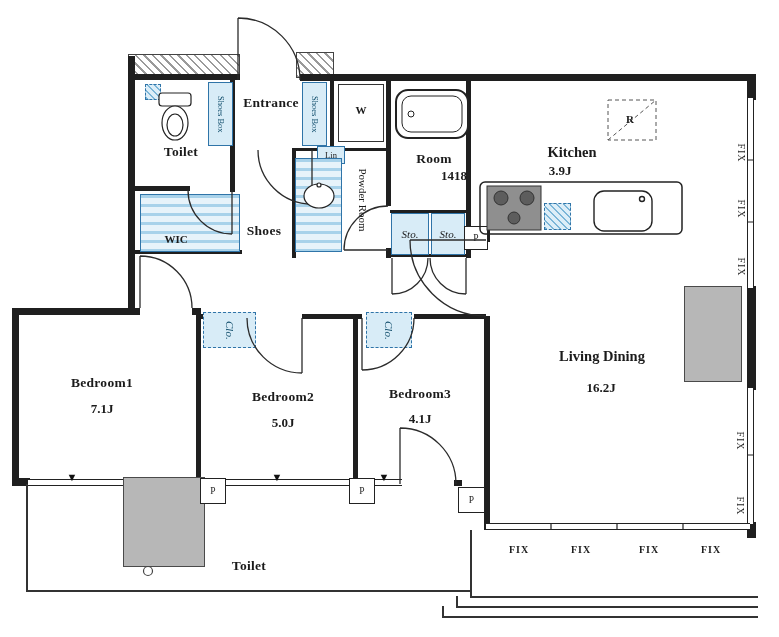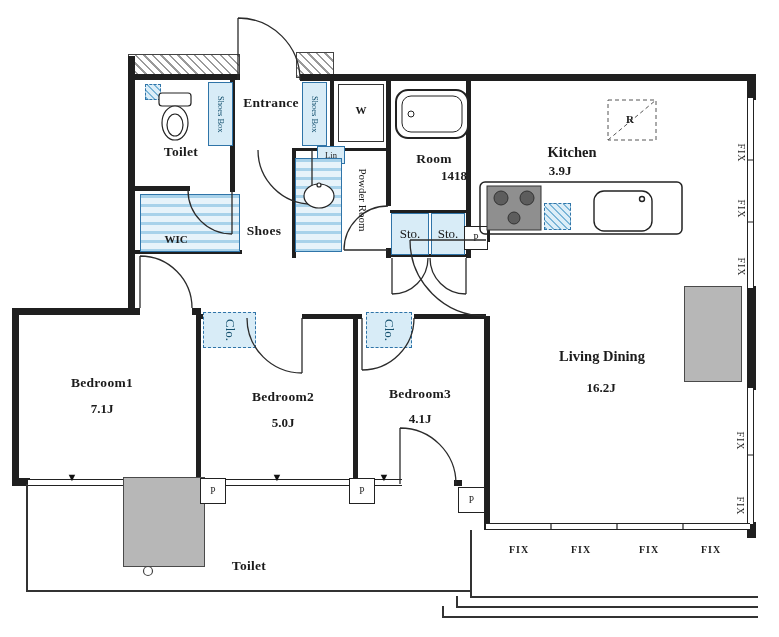--- a/index.html
+++ b/index.html
@@ -21,21 +21,21 @@
   .vwin{position:absolute;box-sizing:border-box;width:7px;background:#fff;
         border-left:1.4px solid #222;border-right:1.4px solid #222;}
   .pbox{position:absolute;box-sizing:border-box;background:#fff;border:1.4px solid #222;
         display:flex;align-items:center;justify-content:center;font-size:9.5px;}
   .lbl{position:absolute;transform:translate(-50%,-50%);white-space:nowrap;font-weight:bold;}
   .vlbl{position:absolute;transform:translate(-50%,-50%);writing-mode:vertical-rl;white-space:nowrap;}
   .room{font-size:13.5px;letter-spacing:.3px;}
   .big{font-size:14.5px;}
   .size{font-size:13px;}
   .small{font-size:11px;}
-  .tiny{font-size:13px;}
+  .tiny{font-size:11px;font-style:italic;}
   .micro{font-size:8.5px;}
   .fixlbl{font-size:10px;letter-spacing:1px;}
   .vfill{width:100%;height:100%;display:flex;align-items:center;justify-content:center;
          writing-mode:vertical-rl;color:#14506e;}
   .cfill{width:100%;height:100%;display:flex;align-items:center;justify-content:center;color:#1b1b1b;}
   .tri{position:absolute;transform:translateX(-50%);font-size:11px;color:#111;line-height:1;}
   .overlay{position:absolute;left:0;top:0;}
 </style>
 </head>
 <body>

